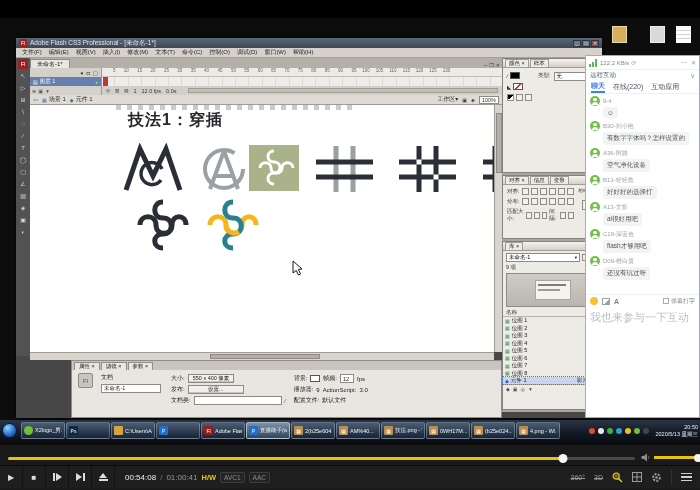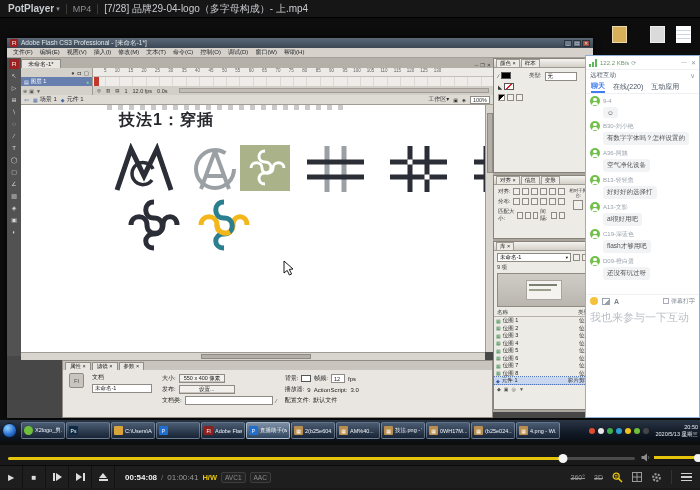--- a/index.html
+++ b/index.html
@@ -5,21 +5,21 @@
   *{margin:0;padding:0;box-sizing:border-box;font-family:"Liberation Sans","DejaVu Sans",sans-serif}
   html,body{background:#000}
   #screen{position:relative;width:700px;height:490px;background:#000;overflow:hidden}
   .abs{position:absolute}
   
   #topbar{left:0;top:0;width:700px;height:18px;background:#161616;border-bottom:1px solid #000;
     display:flex;align-items:center;color:#c9ccd1;font-size:10px;gap:6px;padding:0 8px}
   .sep{width:1px;height:10px;background:#3a3a3a}
   #video{left:0;top:18px;width:700px;height:427px;background:#0d0d0d;overflow:hidden}
   
-  #flashwin{left:7px;top:20px;width:586px;height:380px;background:#474747;box-shadow:0 0 6px rgba(0,0,0,.8)}
+  #flashwin{left:16px;top:20px;width:586px;height:380px;background:#474747;box-shadow:0 0 6px rgba(0,0,0,.8)}
   #fl-title{left:0;top:0;width:100%;height:10px;background:linear-gradient(#5a6878,#3c4754);
     display:flex;align-items:center;gap:3px;padding:0 3px;color:#dfe5ea;font-size:6.5px}
   .flbadge{width:8px;height:8px;background:#9e2121;color:#fff;font-size:5px;display:flex;align-items:center;justify-content:center;border-radius:1px}
   .winbtn{width:8px;height:7px;background:#6c7989;border:1px solid #2c353f;color:#e6ecf2;font-size:5px;line-height:5px;text-align:center}
   .winbtn.close{background:#9c4a3c}
   #fl-menu{left:0;top:10px;width:100%;height:10px;background:#d6d2cb;border-bottom:1px solid #a5a19a;
     display:flex;align-items:center;gap:7px;padding:0 6px;font-size:6px;color:#23252a}
   #fl-tools{left:0;top:20px;width:14px;height:298px;background:#525252;display:flex;flex-direction:column;align-items:center;gap:1px;padding-top:1px}
   #fl-tools .tool{width:11px;height:11px;color:#d8d8d8;font-size:6px;display:flex;align-items:center;justify-content:center}
   #doctabs{left:14px;top:20px;width:472px;height:10px;background:#b4b0a8;display:flex;align-items:flex-end}
@@ -130,30 +130,20 @@
   .badgechip{border:1px solid #3d3d3d;color:#8c8c8c;font-size:6.5px;padding:1px 3px;border-radius:2px;background:#242424}
   #righticons{margin-left:auto;display:flex;align-items:center;gap:9px;padding-right:8px;color:#9a9a9a;font-size:7px}
   .hamb{display:flex;flex-direction:column;gap:2px}
   .hamb div{width:11px;height:1.5px;background:#cfcfcf}
 </style>
 </head>
 <body>
 
 <div id="screen">
 
-  <div id="topbar" class="abs">
-    <span style="display:flex;gap:2px;align-items:center">
-      <b style="font-weight:bold;font-size:10px">PotPlayer</b>
-      <span style="font-size:7px;color:#8a8f98">▾</span>
-    </span>
-    <span class="sep"></span>
-    <span style="color:#8a8f98;font-size:9px">MP4</span>
-    <span class="sep"></span>
-    <span style="font-size:10px">[7/28] 品牌29-04-logo（多字母构成）- 上.mp4</span>
-  </div>
 
   <div id="video" class="abs">
 
     <div class="dicon" style="left:612px;top:8px;background:#d9b05a"></div>
     <div class="dicon" style="left:650px;top:8px"></div>
     <div class="dicon" style="left:676px;top:8px;background:repeating-linear-gradient(#fff 0 3px,#cdd6e0 3px 4px)"></div>
 
     <div id="flashwin" class="abs">
       <div id="fl-title" class="abs">
         <span class="flbadge">Fl</span>
@@ -700,21 +690,21 @@
           <span class="tri-r"></span>
           <span class="bar-v"></span>
         </span>
       <span class="transport">
         <span class="eject">
             <span class="tri-u"></span>
             <span class="bar-h"></span>
           </span>
       </span>
       <span id="timeblock">
-        <b style="color:#f0f0f0;font-weight:bold">00:54:08</b>
+        <b style="color:#f0f0f0;font-weight:normal">00:54:08</b>
         <span style="color:#777">/</span>
         <span style="color:#9a9a9a">01:00:41</span>
         <b style="color:var(--accent,#e6c40c);font-size:7.5px;font-weight:bold">H/W</b>
         <span class="badgechip">AVC1</span>
         <span class="badgechip">AAC</span>
       </span>
       <span id="righticons">
         <span style="text-decoration:line-through">360°</span>
         <span style="text-decoration:line-through">3D</span>
         <svg width="11" height="11" viewBox="0 0 11 11">

